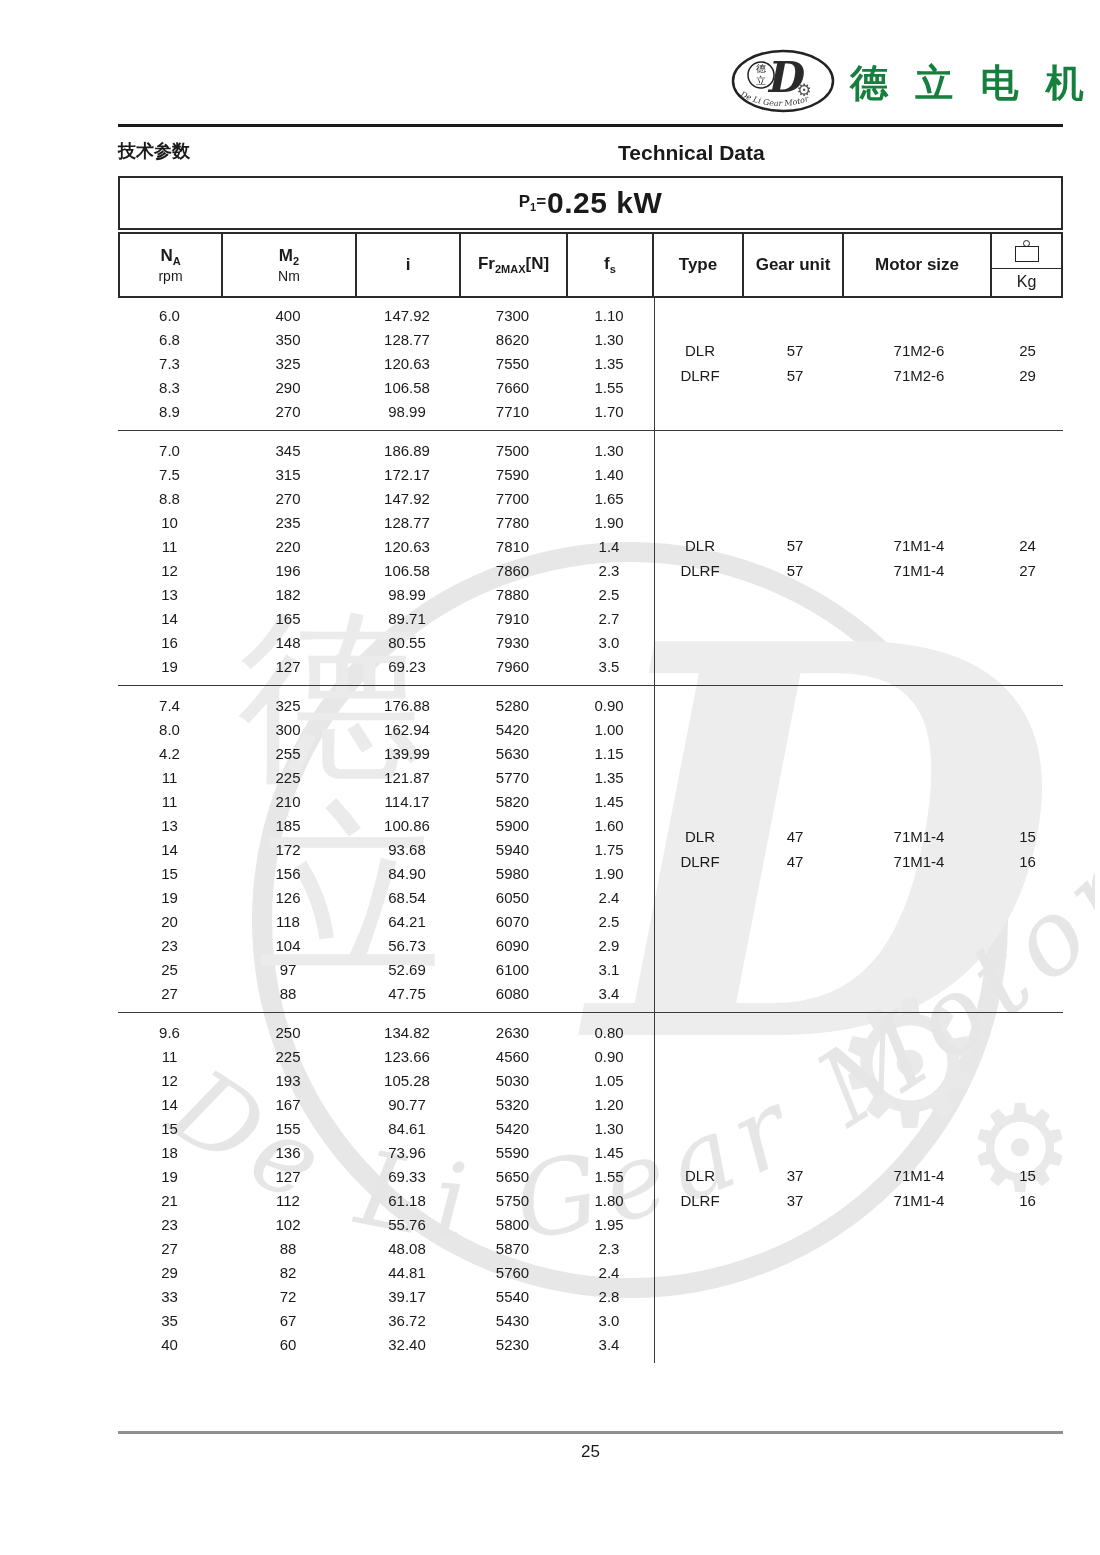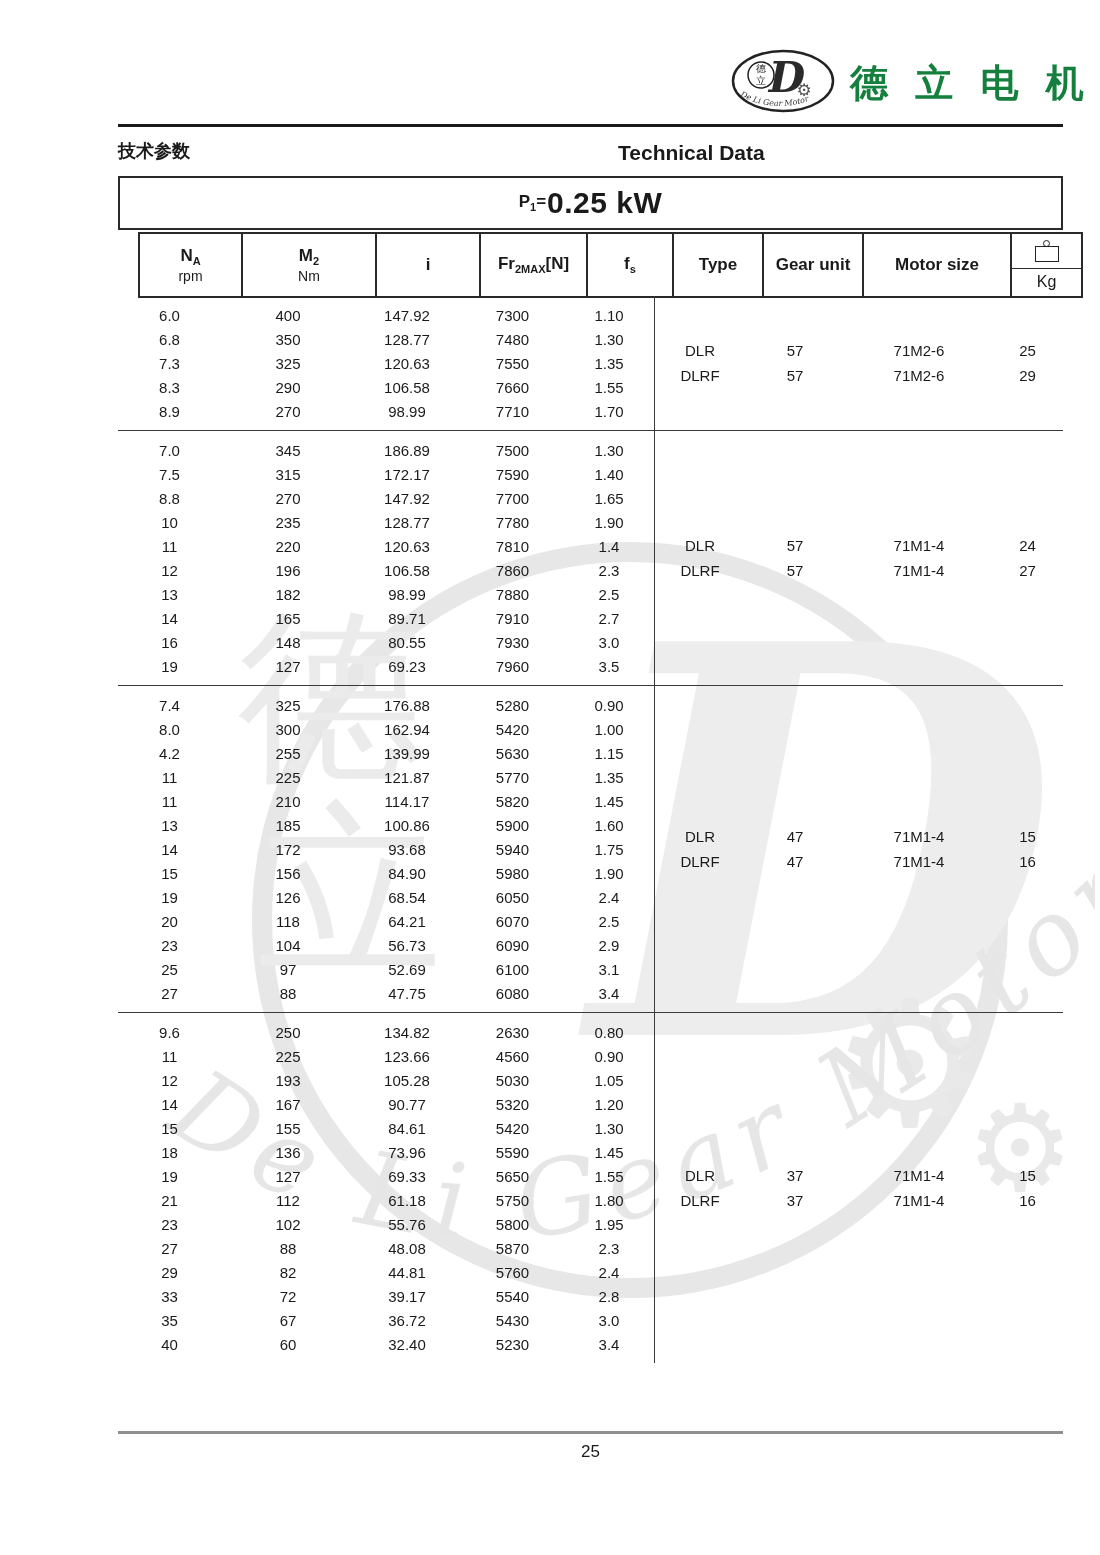--- a/index.html
+++ b/index.html
@@ -19,21 +19,21 @@
 
   
   .power-box{position:absolute;top:176px;left:118px;width:941px;height:50px;border:2px solid #2a2a2a;
              display:flex;align-items:center;justify-content:center;z-index:1;}
   .p-sym{font-weight:bold;font-size:17px;letter-spacing:0;}
   .p-sym sub{font-size:11px;font-weight:bold;}
   .p-val{font-weight:bold;font-size:30px;margin-left:1px;letter-spacing:0.5px;}
 
   
   .thead{position:absolute;top:232px;left:118px;width:941px;height:62px;border:2px solid #2a2a2a;
-         display:grid;grid-template-columns:103px 134px 104px 107px 86px 90px 100px 148px auto;z-index:1;margin-left:20px;}
+         display:grid;grid-template-columns:103px 134px 104px 107px 86px 90px 100px 148px auto;z-index:1;}
   .th{border-right:2px solid #2a2a2a;display:flex;flex-direction:column;align-items:center;justify-content:center;line-height:1.15;box-sizing:border-box;}
   .th:last-child{border-right:none;}
   .th-main{font-size:17px;font-weight:bold;}
   .th-main sub{font-size:11px;}
   .th-unit{font-size:14px;font-weight:normal;}
   .th-kg{padding:0;}
   .kg-top{flex:1.25;display:flex;flex-direction:column;align-items:center;justify-content:center;border-bottom:1.5px solid #2a2a2a;width:100%;box-sizing:border-box;}
   .kg-knob{display:block;width:5px;height:5px;border:1.5px solid #222;border-radius:50%;margin:0 auto -1px auto;background:#fff;}
   .kg-body{display:block;width:22px;height:14px;border:1.5px solid #222;background:#fff;}
   .kg-label{flex:1;display:flex;align-items:center;justify-content:center;font-size:16px;width:100%;}
@@ -145,21 +145,21 @@
             <div class="num-cell c0">6.0</div>
             <div class="num-cell c1">400</div>
             <div class="num-cell c2">147.92</div>
             <div class="num-cell c3">7300</div>
             <div class="num-cell c4">1.10</div>
           </div>
           <div class="num-row">
             <div class="num-cell c0">6.8</div>
             <div class="num-cell c1">350</div>
             <div class="num-cell c2">128.77</div>
-            <div class="num-cell c3">7480</div>
+            <div class="num-cell c3">8620</div>
             <div class="num-cell c4">1.30</div>
           </div>
           <div class="num-row">
             <div class="num-cell c0">7.3</div>
             <div class="num-cell c1">325</div>
             <div class="num-cell c2">120.63</div>
             <div class="num-cell c3">7550</div>
             <div class="num-cell c4">1.35</div>
           </div>
           <div class="num-row">

